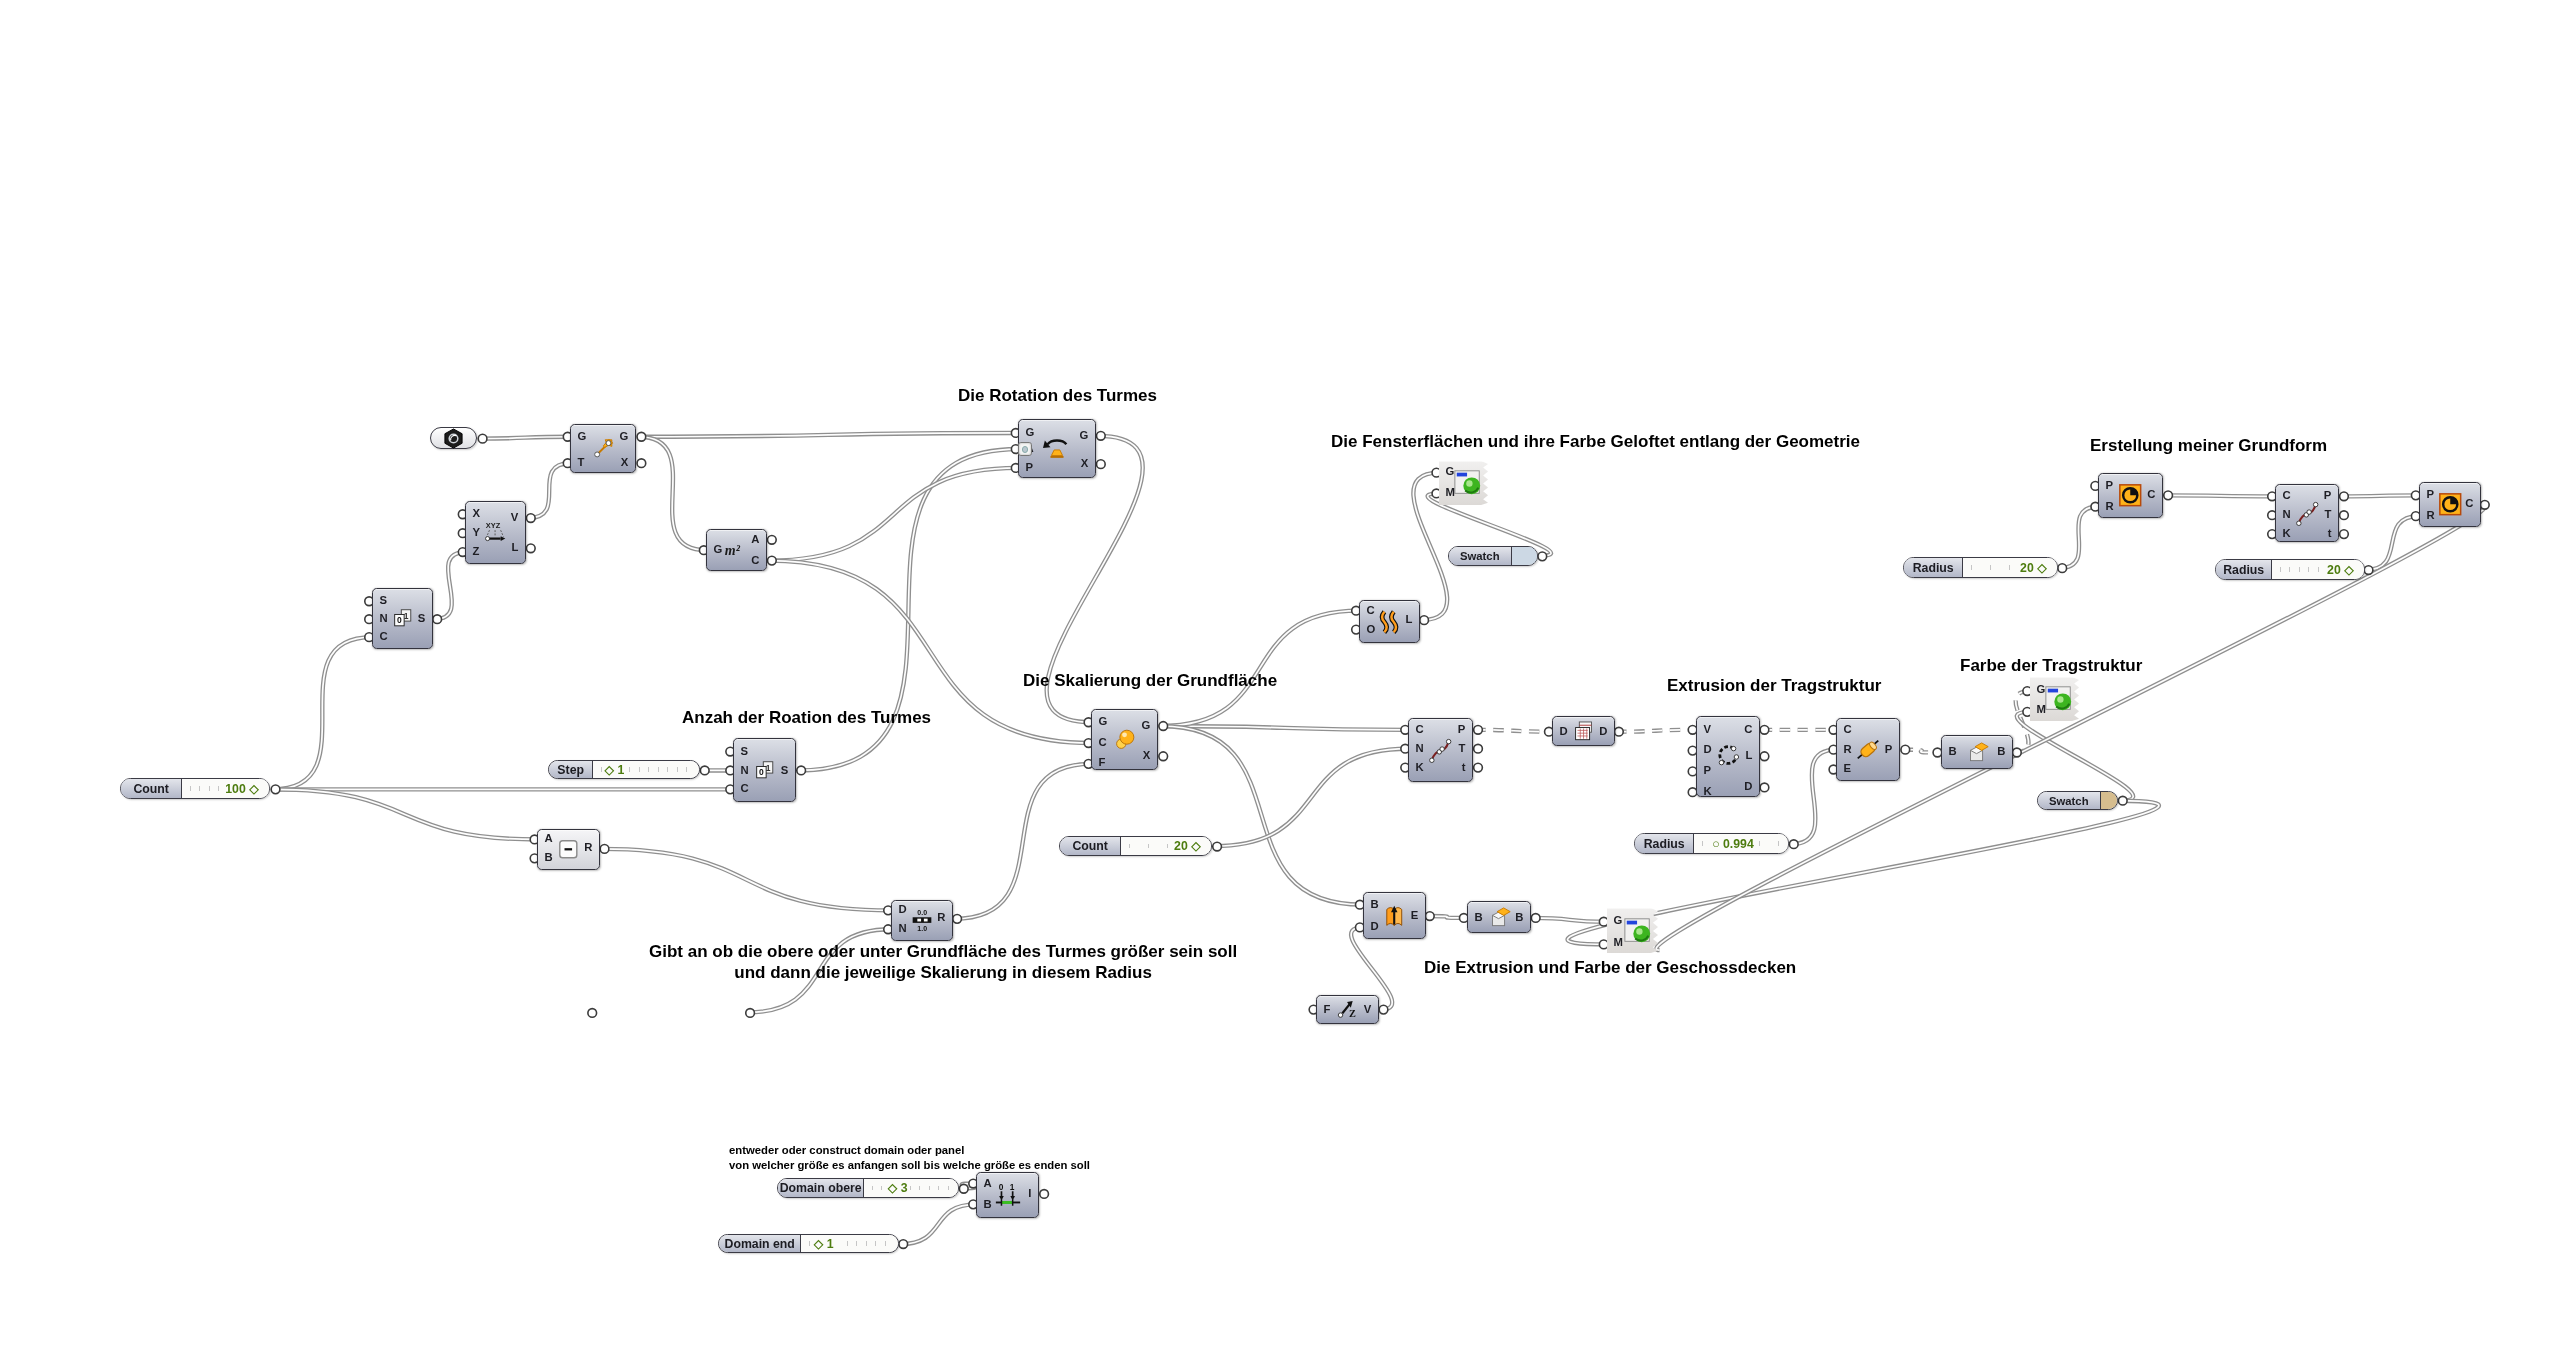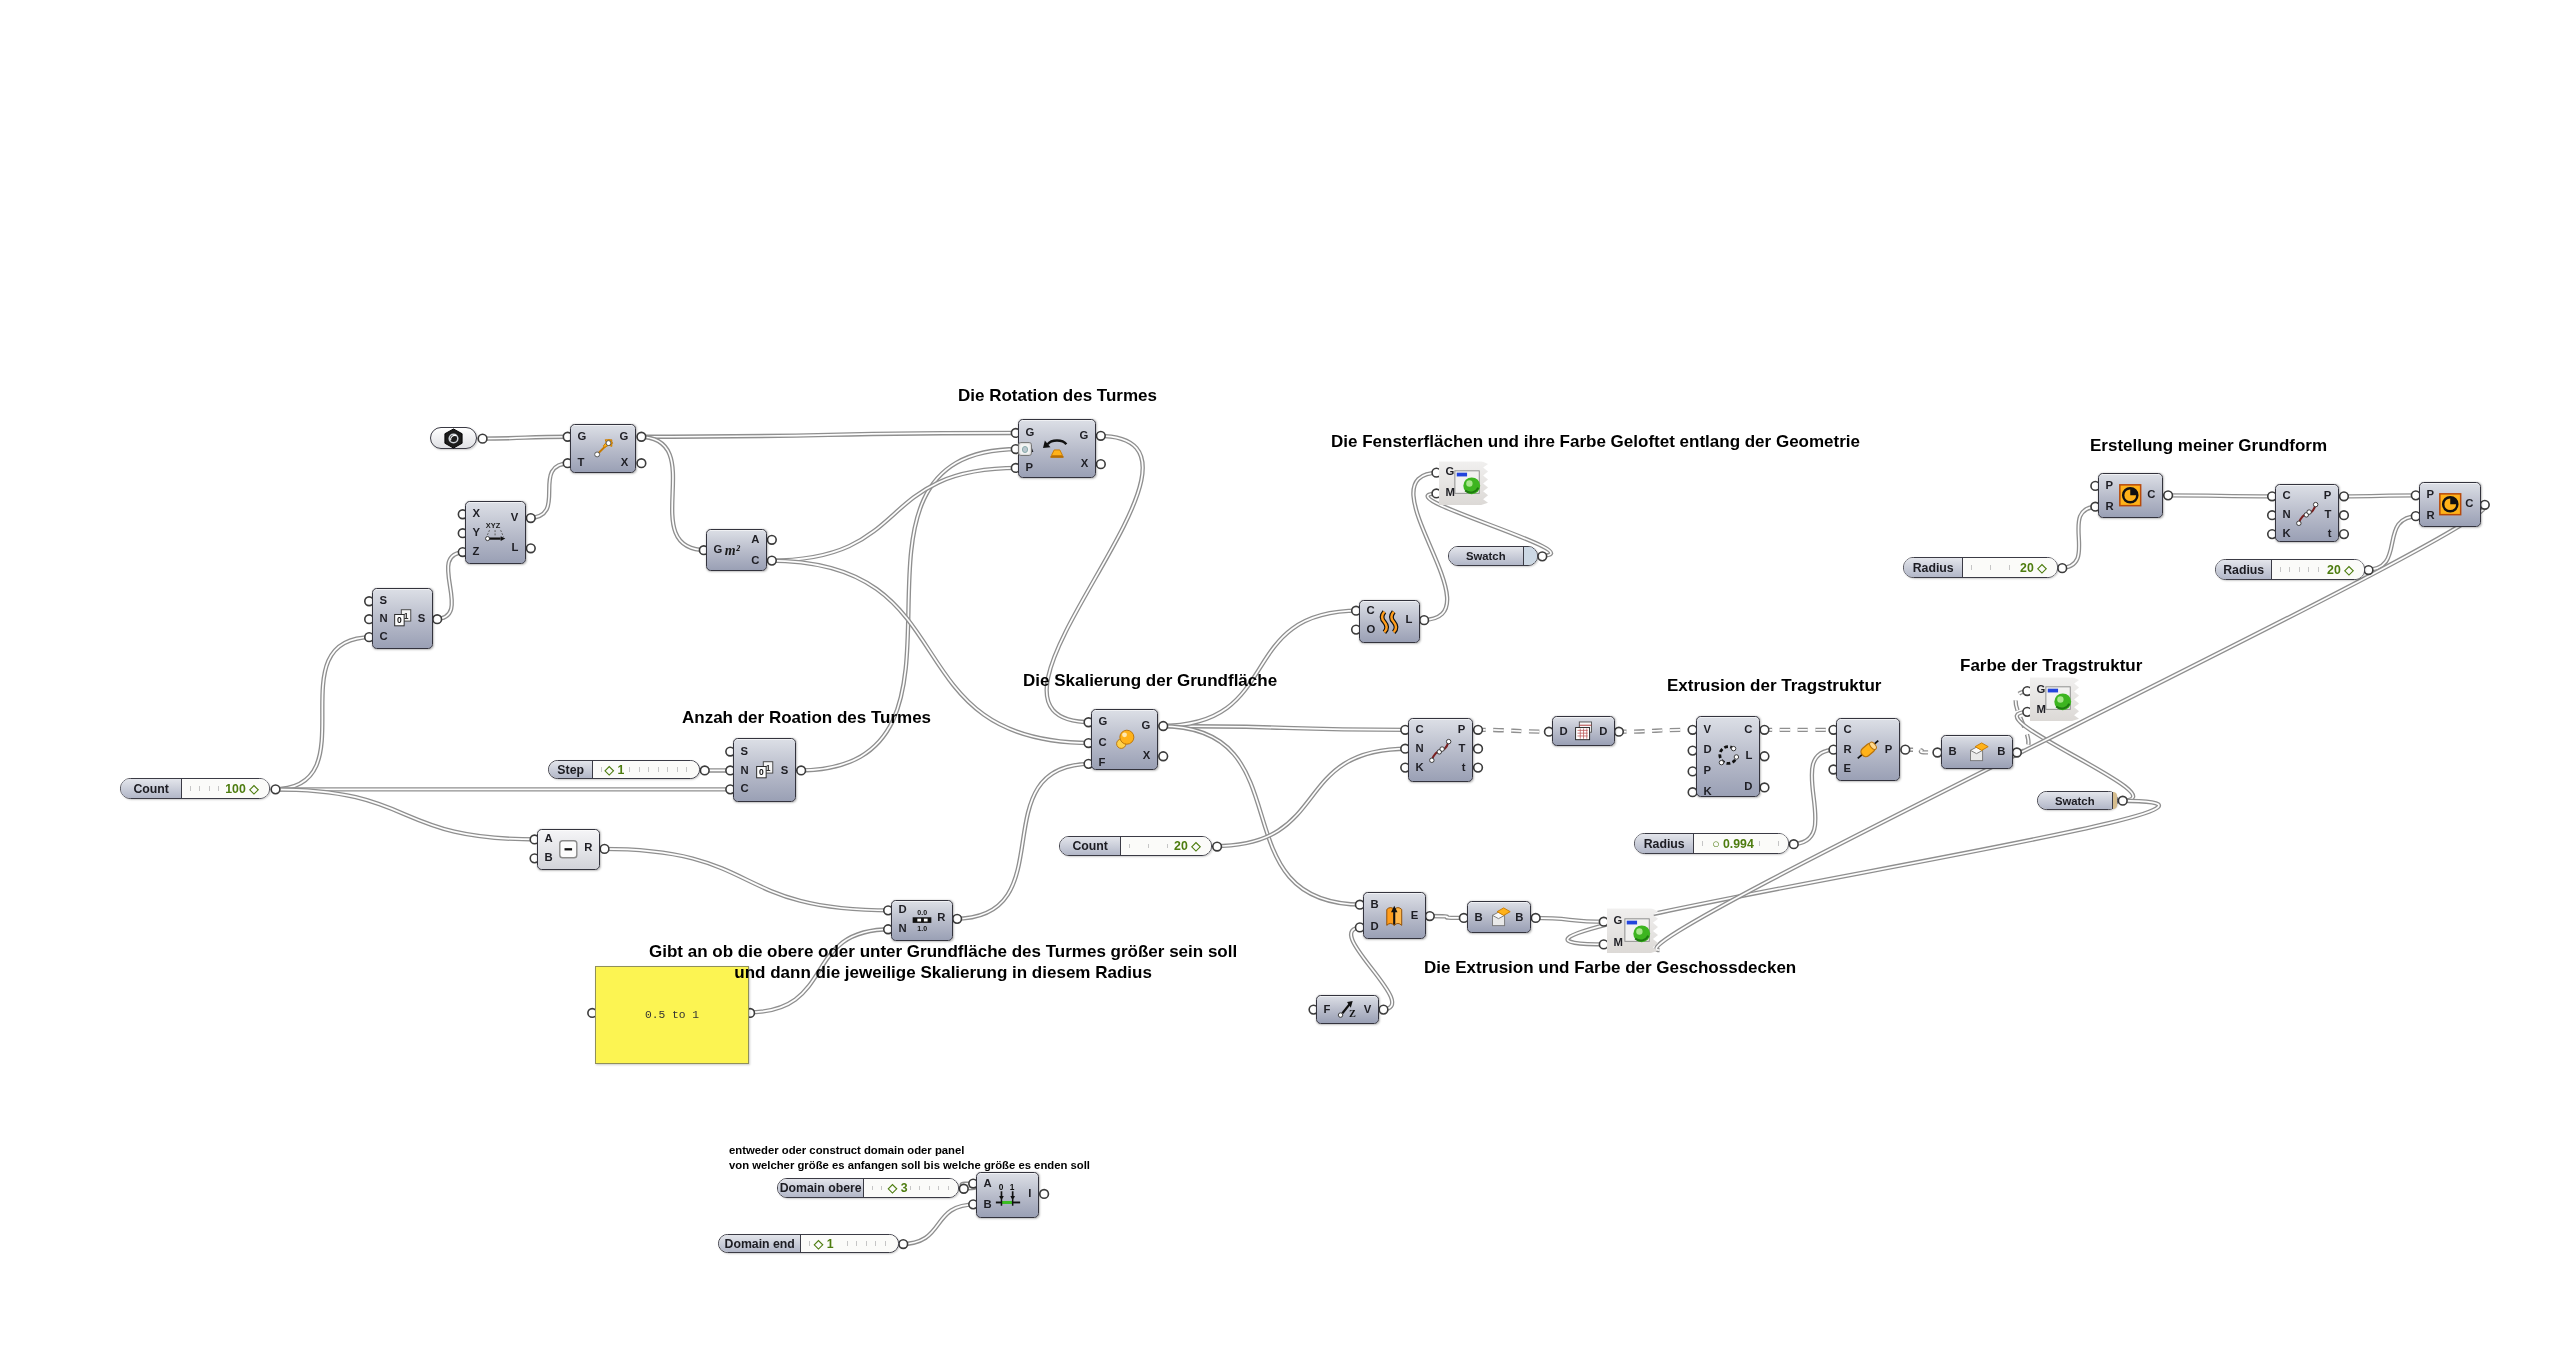--- a/index.html
+++ b/index.html
@@ -28,21 +28,21 @@
         background:linear-gradient(180deg,#e3e5eb,#b2b7c8);border-right:1.9px solid #3b3b45;
         border-radius:8.5px 0 0 8.5px;font-size:12.3px;font-weight:700;color:#1c1c22;padding:0 5.7px;white-space:nowrap;}
   .slider .trk{position:relative;flex:1;border-radius:0 8.5px 8.5px 0;background:#fbfbf9;overflow:hidden;}
   .slider .trk::before{content:"";position:absolute;left:7.6px;right:7.6px;top:38%;height:24%;
         background:repeating-linear-gradient(90deg,#c6c6c6 0 0.9px,transparent 0.9px 9.5px);}
   .slider .val{position:absolute;top:50%;transform:translateY(-50%);font-size:12.3px;font-weight:600;color:#4d7c0f;
         white-space:nowrap;background:#fbfbf9;padding:0 2.8px;}
   .swatch{position:absolute;display:flex;border:1.9px solid #3b3b45;border-radius:11.3px;background:#f8f8f6;
         box-shadow:0.9px 0.9px 1.9px rgba(0,0,0,.2);}
   .swatch .lab{display:flex;align-items:center;justify-content:center;background:linear-gradient(180deg,#e3e5eb,#b2b7c8);
-        border-right:1.9px solid #3b3b45;border-radius:8.5px 0 0 8.5px;font-size:12.3px;font-weight:700;color:#1c1c22;padding:0 17px;}
+        border-right:1.9px solid #3b3b45;border-radius:8.5px 0 0 8.5px;font-size:12.3px;font-weight:700;color:#1c1c22;padding:0 11px;}
   .swatch .swc{flex:1;border-radius:0 8.5px 8.5px 0;}
   .panel{position:absolute;background:#fcf452;border:0.9px solid #90905a;display:flex;align-items:center;justify-content:center;
         font-family:"Liberation Mono",monospace;font-size:11.3px;color:#333;box-shadow:0.9px 0.9px 1.9px rgba(0,0,0,.2);}
   .ann{position:absolute;font-size:17px;font-weight:600;color:#000;white-space:pre;line-height:1.25;}
   .ann.small{font-size:11.3px;font-weight:700;line-height:1.35;margin-top:16px;}
   .ann.center{text-align:center;}
 </style>
 </head>
 <body>
 
@@ -633,23 +633,20 @@
       </div>
     </div>
     <div class="swatch" style="left: 1448px; top: 546px; width: 88px; height: 18px;">
       <div class="lab" style="font-size: 11.3px;">Swatch</div>
       <div class="swc" style="background: rgb(204, 216, 228);"></div>
     </div>
     <div class="swatch" style="left: 2037px; top: 791px; width: 79px; height: 17px;">
       <div class="lab" style="font-size: 11.3px;">Swatch</div>
       <div class="swc" style="background: rgb(214, 189, 142);"></div>
     </div>
-    <div class="panel" style="left: 595px; top: 966px; width: 152px; height: 96px;">
-      <span>0.5 to 1</span>
-    </div>
     <div class="ann" style="left: 958px; top: 385px;">Die Rotation des Turmes</div>
     <div class="ann" style="left: 1331px; top: 431px;">Die Fensterflächen und ihre Farbe Geloftet entlang der Geometrie</div>
     <div class="ann" style="left: 2090px; top: 435px;">Erstellung meiner Grundform</div>
     <div class="ann" style="left: 682px; top: 707px;">Anzah der Roation des Turmes</div>
     <div class="ann" style="left: 1023px; top: 670px;">Die Skalierung der Grundfläche</div>
     <div class="ann" style="left: 1667px; top: 675px;">Extrusion der Tragstruktur</div>
     <div class="ann" style="left: 1960px; top: 655px;">Farbe der Tragstruktur</div>
     <div class="ann" style="left: 1424px; top: 957px;">Die Extrusion und Farbe der Geschossdecken</div>
     <div class="ann center" style="left: 649px; top: 941px;">Gibt an ob die obere oder unter Grundfläche des Turmes größer sein soll
 und dann die jeweilige Skalierung in diesem Radius</div>

